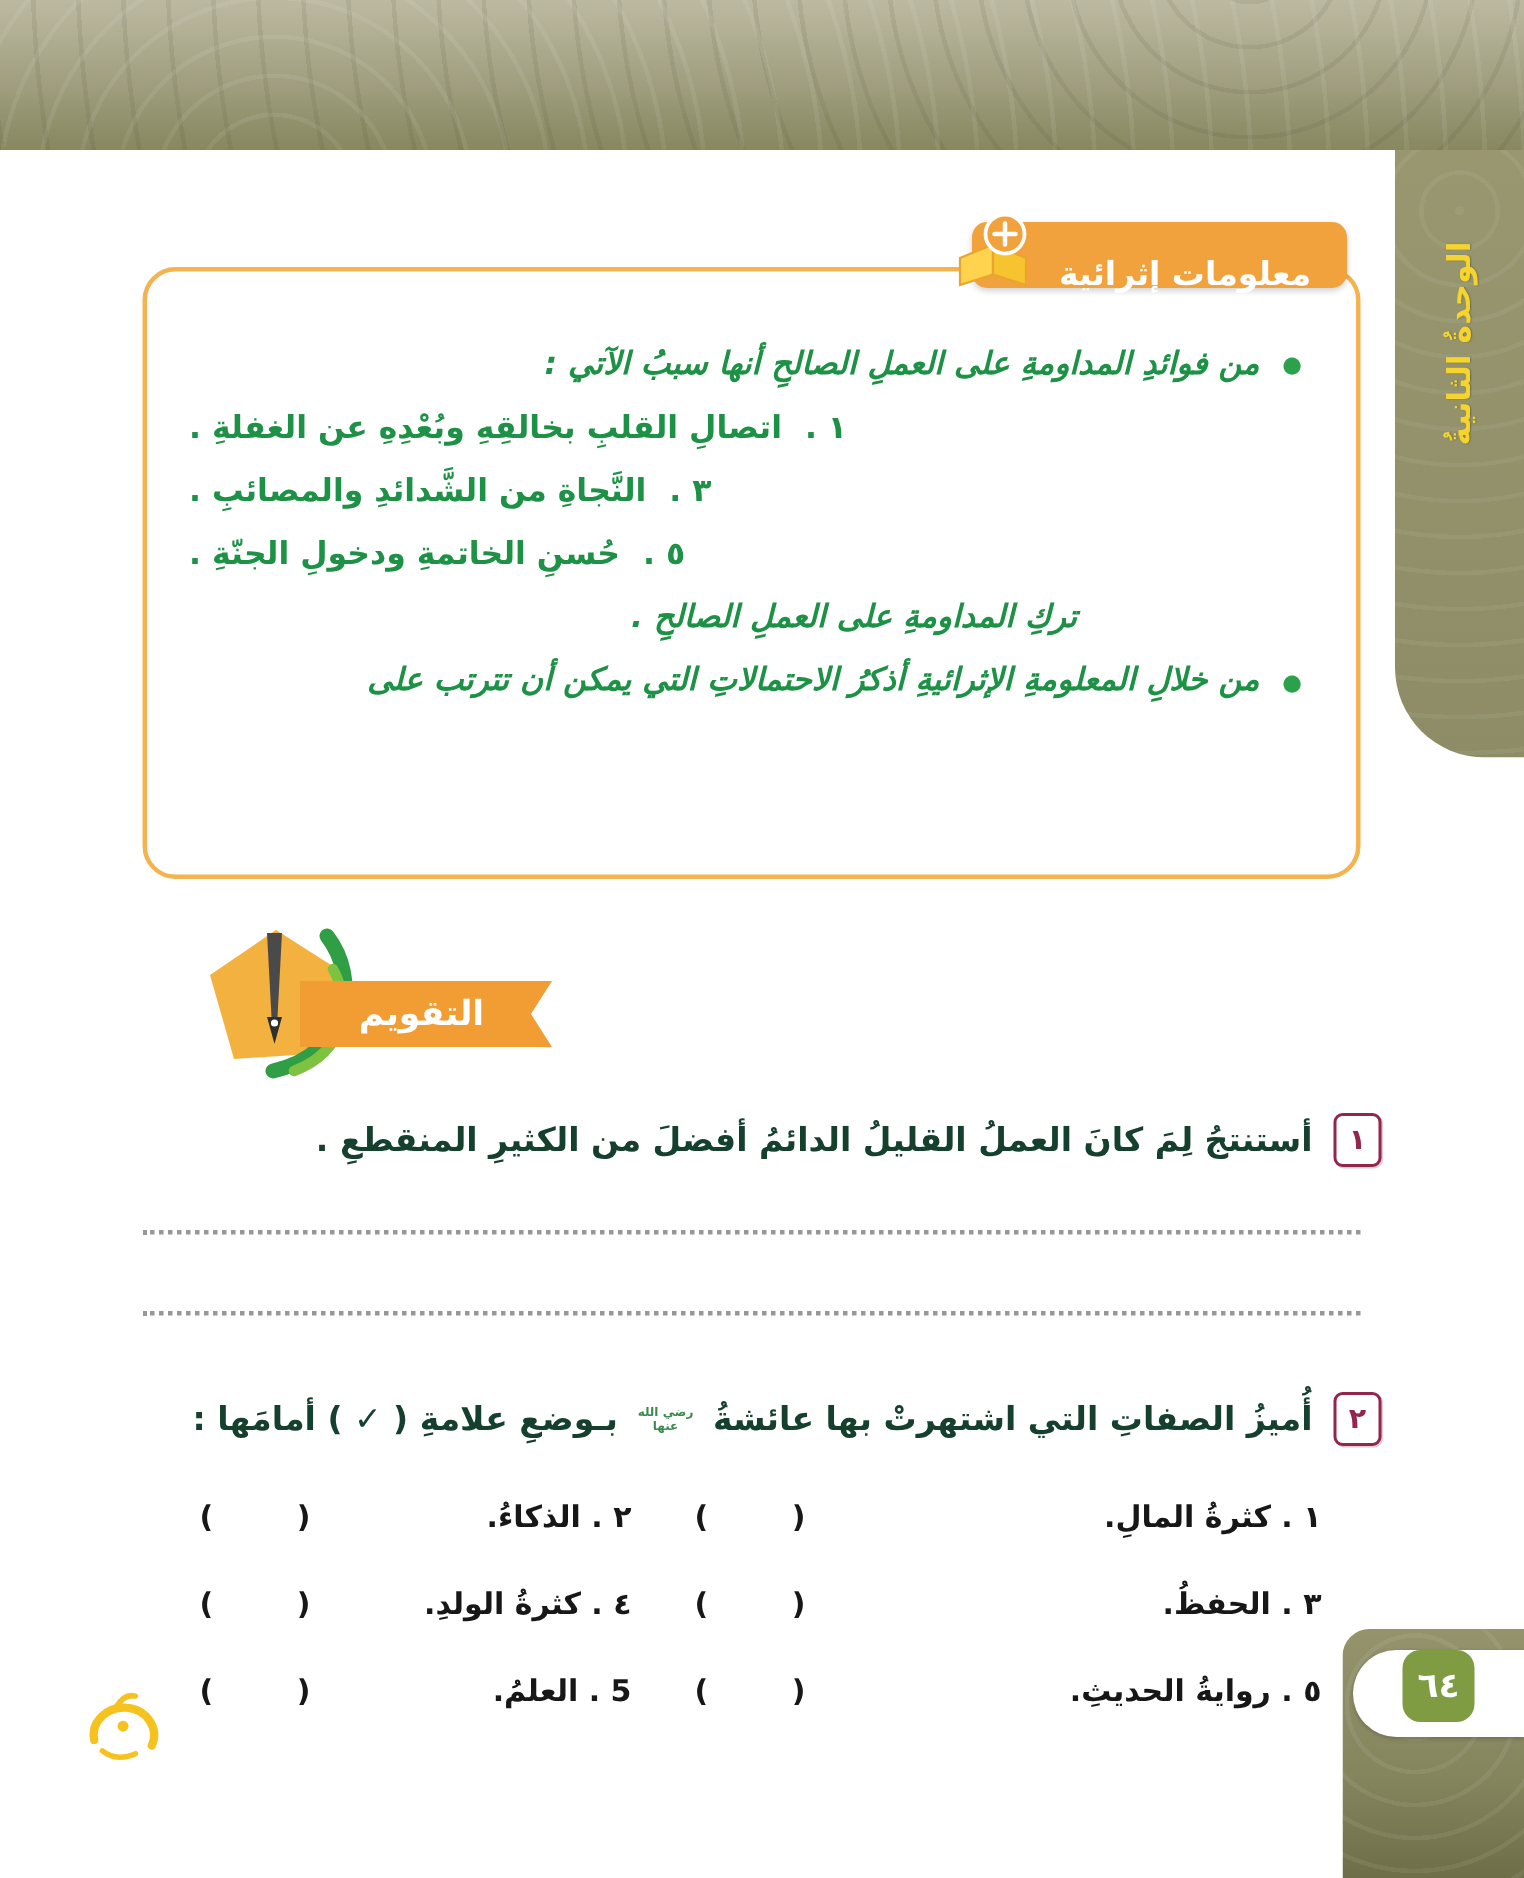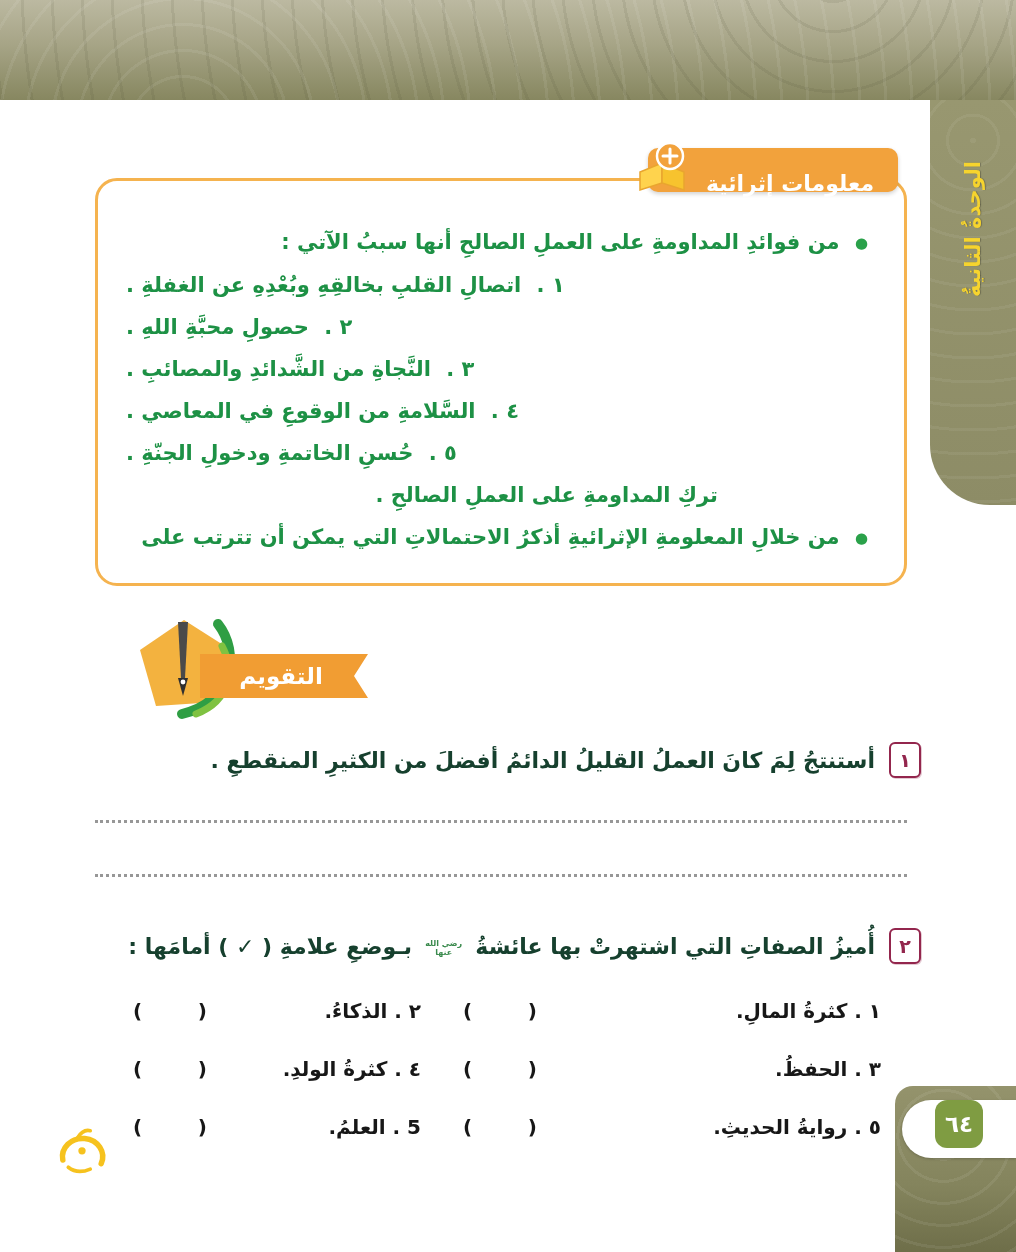--- a/index.html
+++ b/index.html
@@ -47,21 +47,21 @@
     box-shadow:0 2px 4px rgba(0,0,0,0.18);
   }
   .enrich-tab .tab-text{padding-left:34px;margin-top:27px;}
   .tab-icon{position:absolute;left:-14px;top:-12px;width:64px;height:64px;}
   .info-box{
     position:absolute;left:95px;top:178px;width:812px;height:408px;
     border:3px solid #f5b34f;border-radius:22px;background:#ffffff;z-index:2;
     box-sizing:border-box;padding:40px 36px 0 28px;
   }
   .info-line{
-    color:#1d9145;font-size:21px;font-weight:bold;line-height:42px;text-align:right;
+    color:#1d9145;font-size:21px;font-weight:bold;line-height:42px;text-align:right;font-style:italic;
   }
   .bullet{color:#2aa14a;font-size:15px;vertical-align:middle;margin-left:8px;}
   .benefit-line{padding-right:38px;color:#1d9145;font-size:21px;font-weight:bold;line-height:42px;text-align:left;}
   .benefit-num{margin-left:8px;color:#1d9145;}
   .closing-line2{padding-right:150px;}
   
   .assess{position:absolute;left:122px;top:616px;width:246px;height:104px;}
   .assess-art{position:absolute;left:0px;top:0;width:130px;height:104px;}
   .assess-ribbon{
     position:absolute;right:0;top:38px;width:168px;height:44px;background:#f19d33;
@@ -144,30 +144,22 @@
   <div class="info-box">
     <div class="info-line">
       <span class="bullet">●</span>
       <span>من فوائدِ المداومةِ على العملِ الصالحِ أنها سببُ الآتي :</span>
     </div>
     <div class="benefit-line">
       <span class="benefit-num">١ .</span>
       <span>اتصالِ القلبِ بخالقِهِ وبُعْدِهِ عن الغفلةِ .</span>
     </div>
     <div class="benefit-line">
-      <span class="benefit-num">٢ .</span>
-      <span>حصولِ محبَّةِ اللهِ .</span>
-    </div>
-    <div class="benefit-line">
       <span class="benefit-num">٣ .</span>
       <span>النَّجاةِ من الشَّدائدِ والمصائبِ .</span>
-    </div>
-    <div class="benefit-line">
-      <span class="benefit-num">٤ .</span>
-      <span>السَّلامةِ من الوقوعِ في المعاصي .</span>
     </div>
     <div class="benefit-line">
       <span class="benefit-num">٥ .</span>
       <span>حُسنِ الخاتمةِ ودخولِ الجنّةِ .</span>
     </div>
     <div class="info-line closing-line2">
       <span>تركِ المداومةِ على العملِ الصالحِ .</span>
     </div>
     <div class="info-line">
       <span class="bullet">●</span>

